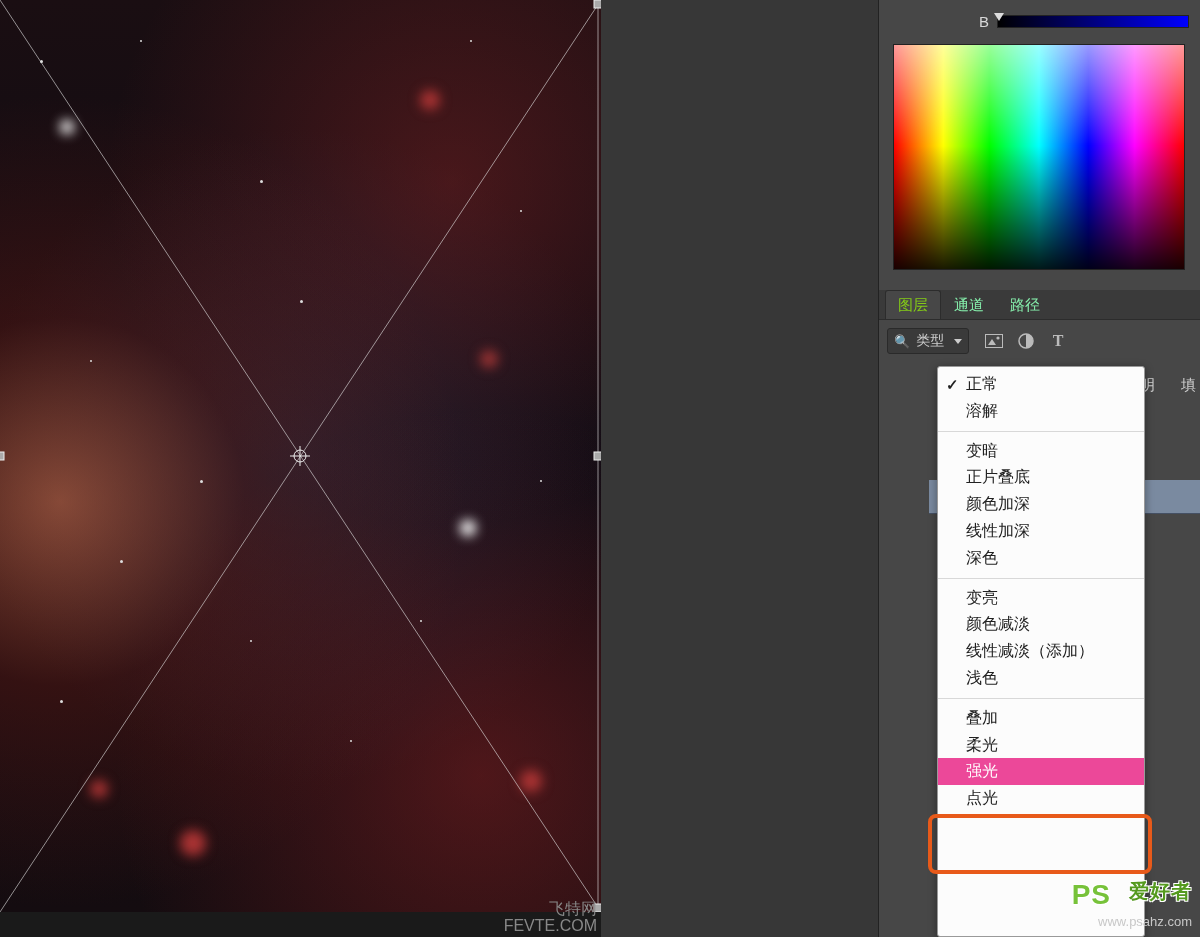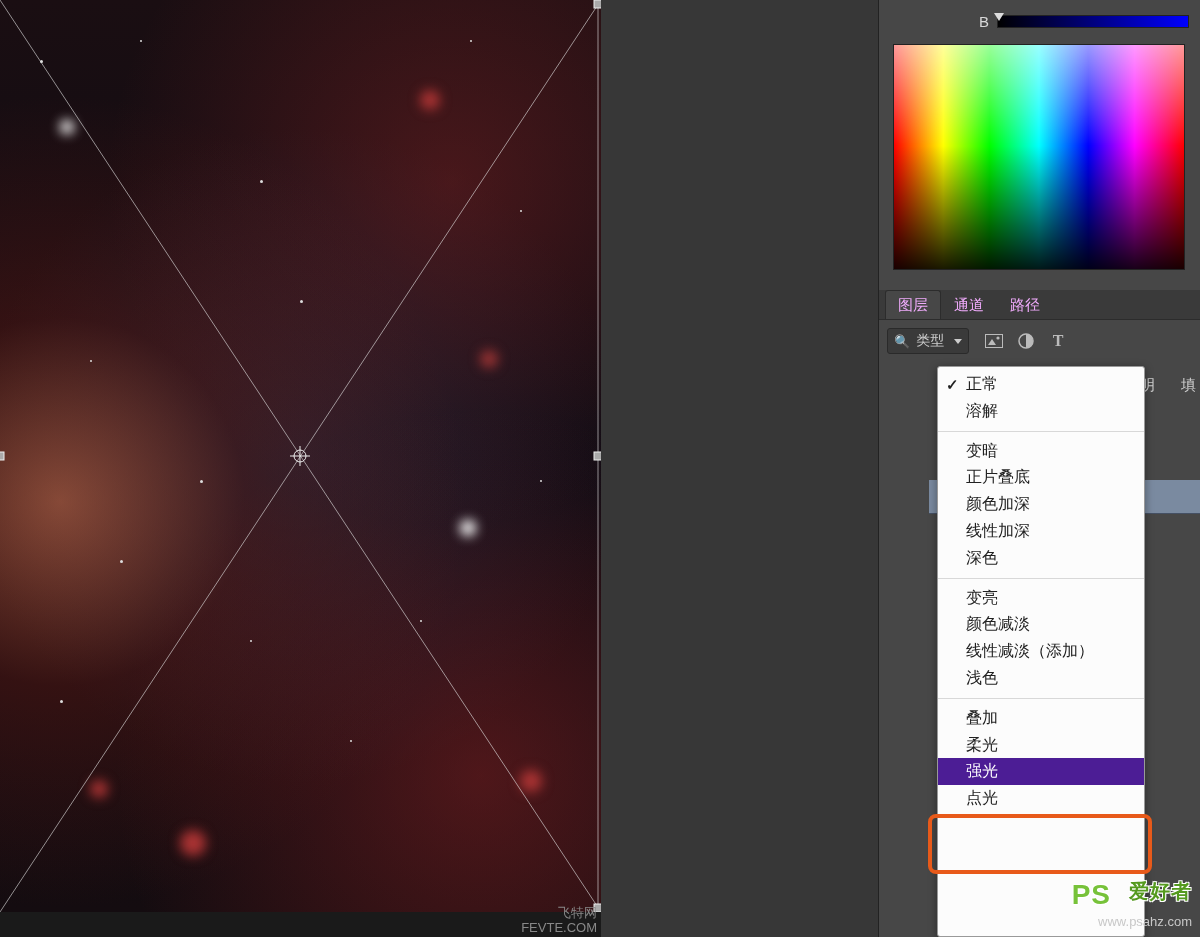--- a/index.html
+++ b/index.html
@@ -42,21 +42,21 @@
   .transform-box svg { width:100%; height:100%; }
   .t-handle { fill:#aaa; stroke:#eee; stroke-width:1; }
   .t-line { stroke: rgba(230,230,230,0.6); stroke-width:1; }
   .center-cross { stroke:#eee; stroke-width:1; fill:none; }
   .canvas-footer {
     position:absolute; left:0; bottom:0; width:601px; height:25px;
     background:#1a1a1a;
   }
   .credit {
     position:absolute; right:4px; bottom:2px;
-    font-size:13px; color:#888; text-align:right; line-height:1.1;
+    font-size:16px; color:#888; text-align:right; line-height:1.1;
   }
   .credit span { display:block; }
 
   .mid-gap {
     position:absolute; left:601px; top:0; width:277px; height:937px;
     background:#373737;
   }
 
   .right-panel {
     position:absolute; right:0; top:0; width:322px; height:937px;
@@ -90,24 +90,24 @@
   .color-spectrum .sat {
     position:absolute; inset:0;
     background: linear-gradient(0deg, rgba(0,0,0,0) 55%, rgba(255,255,255,0.6) 100%);
     mix-blend-mode: lighten;
   }
   .panel-tabs {
     display:flex; gap:0; border-bottom:1px solid #2c2c2c; background:#3a3a3a;
     height:30px; align-items:flex-end; padding-left:6px;
   }
   .panel-tab {
-    padding:5px 12px 4px; font-size:15px; color:#f0abfc;
+    padding:5px 12px 4px; font-size:15px; color:#86efac;
     border:1px solid transparent; border-bottom:none;
   }
-  .panel-tab.active { background:#474747; color:#f0abfc; border-color:#2c2c2c; border-radius:3px 3px 0 0; }
+  .panel-tab.active { background:#474747; color:#84cc16; border-color:#2c2c2c; border-radius:3px 3px 0 0; }
   .filter-row {
     display:flex; align-items:center; gap:8px; padding:8px 8px 6px;
   }
   .filter-select {
     display:flex; align-items:center; gap:6px;
     background:#3a3a3a; border:1px solid #2a2a2a; border-radius:3px;
     padding:3px 6px; color:#ccc; font-size:14px;
   }
   .filter-select .mag { font-size:13px; }
   .filter-select .chev { border-left:4px solid transparent; border-right:4px solid transparent; border-top:5px solid #ccc; margin-left:4px; }
@@ -140,21 +140,21 @@
     padding-top:4px; padding-bottom:4px;
   }
   .blend-item {
     display:flex; align-items:center;
     padding:3px 10px 3px 28px;
     font-size:16px; line-height:1.3;
     position:relative;
     white-space:nowrap;
   }
   .blend-item[data-selected="true"] {
-    background:#4c1d95; color:#fff;
+    background:#ec4899; color:#fff;
   }
   .blend-item .check {
     position:absolute; left:8px; top:4px;
     font-weight:bold; font-size:15px;
   }
   .blend-sep { height:1px; background:#d8d8d8; margin:6px 0; }
 
   .highlight-rect {
     position:absolute;
     left:928px; top:814px;

